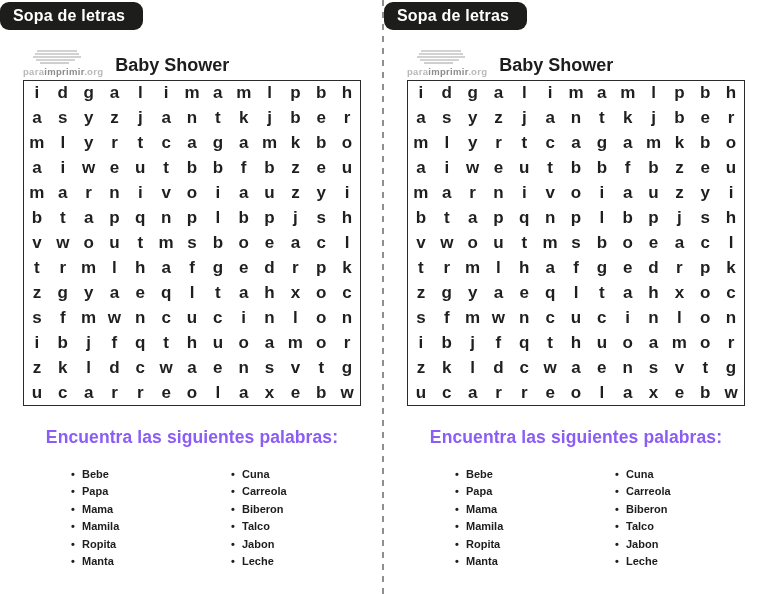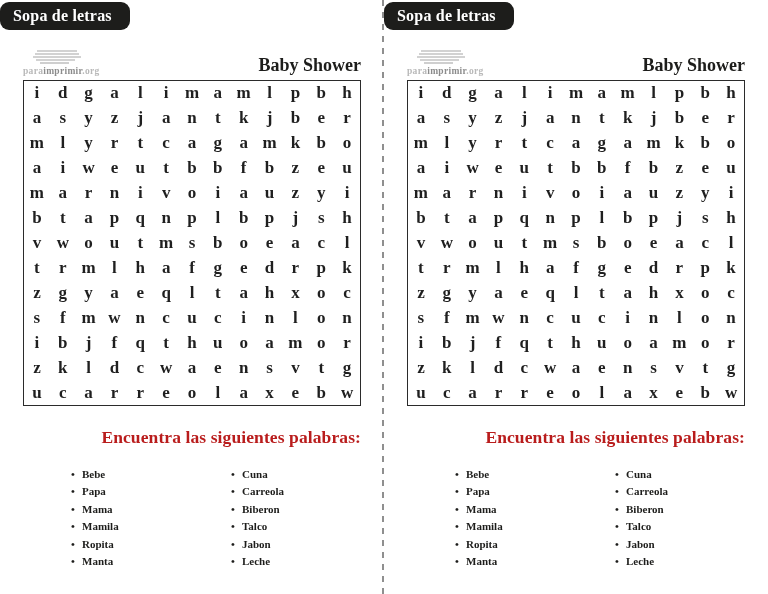--- a/index.html
+++ b/index.html
@@ -1,44 +1,44 @@
 <!DOCTYPE html>
 <html><head>
 <meta charset="utf-8">
 <style>
   * { margin:0; padding:0; box-sizing:border-box; }
   html,body { background:#ffffff; }
   body { font-family:"Liberation Sans", sans-serif; width:768px; height:594px; overflow:hidden; }
-  .page { position:relative; width:768px; height:550px; background:#fff; display:flex;font-family:Liberation Serif, serif; }
+  .page { position:relative; width:768px; height:550px; background:#fff; display:flex; }
 
   .divider { position:absolute; left:382px; top:0; width:2px; height:594px;
     background:repeating-linear-gradient(to bottom, #8f8f8f 0 6px, transparent 6px 12px); }
 
   .panel { position:relative; width:384px; height:594px; }
 
   .badge { position:absolute; top:2px; left:0; height:28px; background:#1d1d1b;
     color:#fff; font-weight:bold; font-size:16px; line-height:28px;
     padding:0 18px 0 13px; border-radius:9px; letter-spacing:0.2px; }
 
   .content { position:absolute; top:44px; left:23px; width:338px; }
 
-  .brandrow { display:flex; justify-content:space-between; align-items:flex-end; height:32px; margin-bottom:4px; }
+  .brandrow { display:flex; align-items:flex-end; height:32px; margin-bottom:4px;gap:12px; }
   .logo { display:flex; flex-direction:column; align-items:flex-start; line-height:1; }
   .logo svg { display:block; margin-left:8px; margin-bottom:1px; }
   .logo-text { font-size:9.5px; font-weight:bold; letter-spacing:0.3px; }
   .logo-light { color:#b9b9b9; }
   .logo-dark { color:#8c8c8c; }
   .sheet-title { font-size:18px; font-weight:bold; color:#1d1d1b;margin-top:38px; }
 
   .grid { width:338px; height:326px; border:1.5px solid #2b2b2b;
     display:grid; grid-template-columns:repeat(13,1fr); grid-template-rows:repeat(13,1fr); }
   .cell { display:flex; align-items:center; justify-content:center;
     font-size:17px; font-weight:bold; color:#1f1f1f; }
 
-  .find-title { margin-top:21px; text-align:right; font-size:17.5px; font-weight:bold; color:#b91c1c; letter-spacing:0.1px; }
+  .find-title { margin-top:21px; text-align:center; font-size:17.5px; font-weight:bold; color:#8b5cf6; letter-spacing:0.1px; }
 
   .words { margin-top:18px; display:flex; }
   .words ul { list-style:none; }
   .words-col1 { margin-left:48px; width:156px; }
   .words-col2 { margin-left:4px; }
   .words li { font-size:11px; font-weight:bold; color:#1d1d1b; line-height:17.4px; white-space:nowrap; }
   .bullet { display:inline-block; width:11px; }
 </style>
 </head>
 <body>

